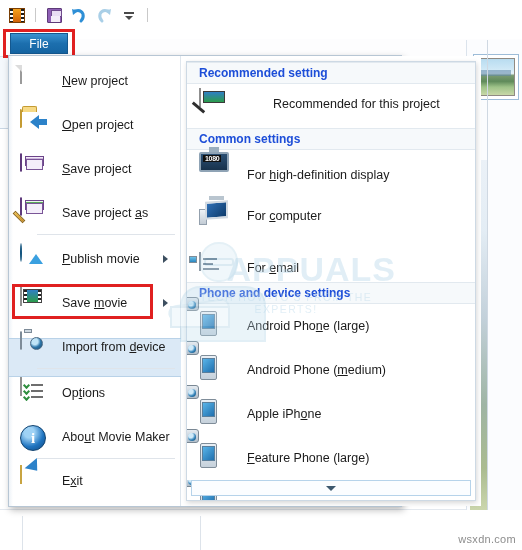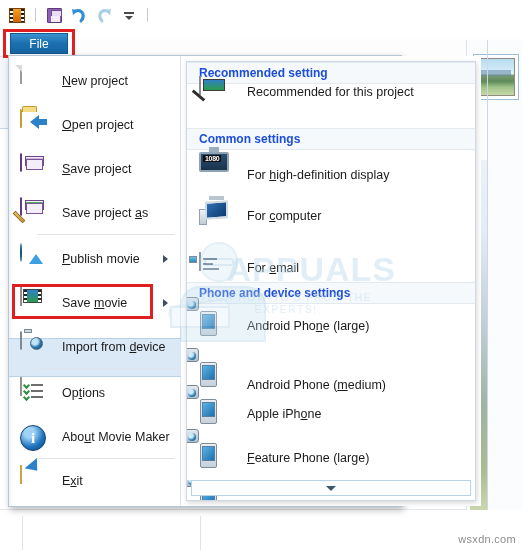--- a/index.html
+++ b/index.html
@@ -753,21 +753,21 @@
         </span>
         <span class="mi-label">E<u>x</u>it</span>
       </div>
     </div>
 
     <div class="menu-right">
       <div class="submenu">
 
         <div class="grp-head" style="top:0px;">Recommended setting</div>
 
-        <div class="si" style="top:8px;">
+        <div class="si" style="top:20px;gap:26px;">
           <span class="si-icon">
             <span class="ic-rec"><i class="sparkles"></i><i class="strip2"></i><i class="wand"></i></span>
           </span>
           <span class="si-label">Recommended for this project</span>
         </div>
 
         <div class="grp-head" style="top:66px;">Common settings</div>
 
         <div class="si" style="top:76px;align-items:flex-end;">
           <span class="si-icon">
@@ -797,21 +797,21 @@
 
         <div class="grp-head" style="top:220px;">Phone and device settings</div>
 
         <div class="si" style="top:242px;">
           <span class="si-icon">
             <span class="ic-phone"><i class="body"></i><i class="scr2"></i><i class="cam"></i></span>
           </span>
           <span class="si-label">Android Pho<u>n</u>e (large)</span>
         </div>
 
-        <div class="si" style="top:286px;align-items:flex-end;">
+        <div class="si" style="top:286px;">
           <span class="si-icon">
             <span class="ic-phone"><i class="body"></i><i class="scr2"></i><i class="cam"></i></span>
           </span>
           <span class="si-label">Android Phone (<u>m</u>edium)</span>
         </div>
 
         <div class="si" style="top:330px;">
           <span class="si-icon">
             <span class="ic-phone"><i class="body"></i><i class="scr2"></i><i class="cam"></i></span>
           </span>

